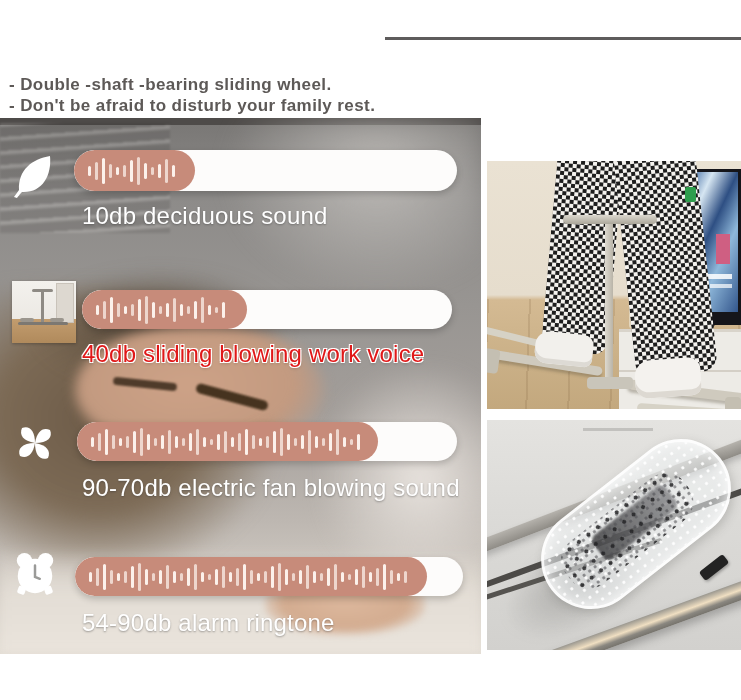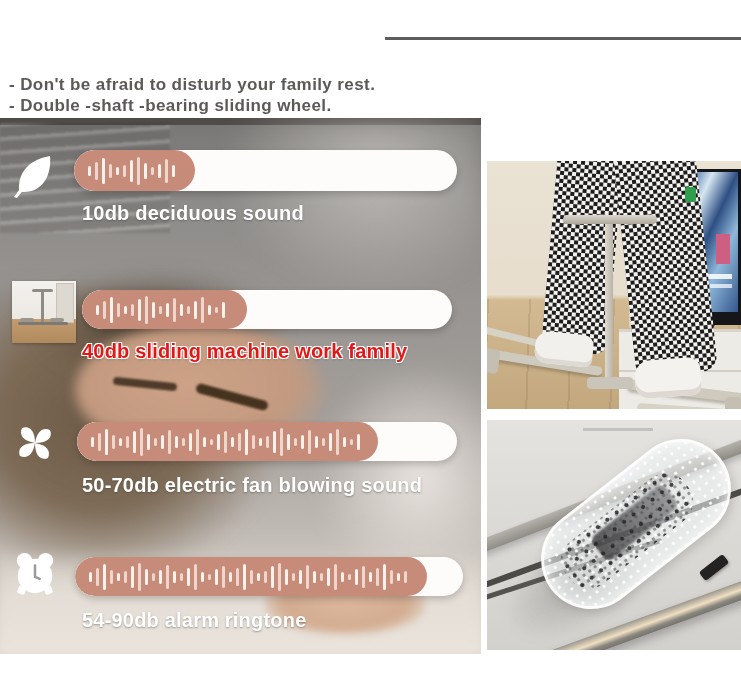--- a/index.html
+++ b/index.html
@@ -47,21 +47,21 @@
 
   
   .row-icon{position:absolute;z-index:4;}
   .pill{position:absolute;z-index:3;background:#fdfcfb;border-radius:999px;
           box-shadow:0 3px 7px rgba(0,0,0,.20);overflow:hidden;}
   .pill .fill{height:100%;border-radius:999px;background:#c78b7a;
           display:flex;align-items:center;padding:0 14px;box-sizing:border-box;overflow:hidden;}
   .waveform{display:flex;align-items:center;gap:4px;width:100%;overflow:hidden;}
   .waveform i{flex:0 0 3px;border-radius:2px;background:rgba(255,247,241,.95);}
   .waveform i:nth-child(even){background:rgba(255,247,241,.70);}
-  .row-label{position:absolute;z-index:4;font-weight:bold;font-size:20px;letter-spacing:.2px;
+  .row-label{position:absolute;z-index:4;font-weight:normal;font-size:24px;letter-spacing:.2px;
           color:#fff;text-shadow:0 1px 2px rgba(60,60,60,.45);white-space:nowrap;}
   .row-label.red{color:#e01818;
           text-shadow:-1px -1px 0 #fff,1px -1px 0 #fff,-1px 1px 0 #fff,1px 1px 0 #fff,0 2px 3px rgba(0,0,0,.2);}
 
   
   .machine-thumb{width:64px;height:62px;overflow:hidden;position:absolute;
           background:linear-gradient(180deg,#f3f1ed 0%,#ece9e4 62%,#c29c6e 62%,#b08a5c 100%);
           box-shadow:0 1px 3px rgba(0,0,0,.25);}
   .machine-thumb .door{position:absolute;right:2px;top:2px;width:16px;height:38px;background:#ddd8d0;border:1px solid #c9c3ba;}
   .machine-thumb .pole{position:absolute;left:29px;top:8px;width:3px;height:34px;background:#8e8a84;}
@@ -144,22 +144,22 @@
   
   .icon-svg{display:block;width:100%;height:100%;}
 </style>
 </head>
 <body>
 
 <div class="canvas">
 
   <div class="header-rule"></div>
   <div class="bullets">
+    <div>- Double -shaft -bearing sliding wheel.</div>
     <div>- Don't be afraid to disturb your family rest.</div>
-    <div>- Double -shaft -bearing sliding wheel.</div>
   </div>
 
   <div class="main-photo">
     <div class="mp-topstrip"></div>
     <div class="mp-blinds"></div>
     <div class="mp-wall-light"></div>
     <div class="mp-hair"></div>
     <div class="mp-hair2"></div>
     <div class="mp-face"></div>
     <div class="mp-brow1"></div>
@@ -222,21 +222,21 @@
           <i style="height: 12px;"></i>
           <i style="height: 8px;"></i>
           <i style="height: 18px;"></i>
           <i style="height: 26px;"></i>
           <i style="height: 10px;"></i>
           <i style="height: 6px;"></i>
           <i style="height: 16px;"></i>
         </div>
     </div>
   </div>
-  <div class="row-label red" style="left:82px;top:340px;">40db sliding machine work family</div>
+  <div class="row-label red" style="left:82px;top:340px;">40db sliding blowing work voice</div>
 
   <div class="row-icon" style="left:11px;top:419px;width:48px;height:48px;">
     <svg class="icon-svg" viewBox="0 0 48 48">
       <g fill="#fff">
         <path d="M24 24 C12 22 8 16 11 9 C18 6 24 11 24 24 Z"></path>
         <path d="M24 24 C26 12 32 8 39 11 C42 18 37 24 24 24 Z"></path>
         <path d="M24 24 C36 26 40 32 37 39 C30 42 24 37 24 24 Z"></path>
         <path d="M24 24 C22 36 16 40 9 37 C6 30 11 24 24 24 Z"></path>
       </g>
     </svg>
@@ -279,21 +279,21 @@
           <i style="height: 12px;"></i>
           <i style="height: 8px;"></i>
           <i style="height: 18px;"></i>
           <i style="height: 26px;"></i>
           <i style="height: 10px;"></i>
           <i style="height: 6px;"></i>
           <i style="height: 16px;"></i>
         </div>
     </div>
   </div>
-  <div class="row-label" style="left: 82px; top: 474px; color: rgb(255, 255, 255);">50-70db electric fan blowing sound</div>
+  <div class="row-label" style="left: 82px; top: 474px; color: rgb(255, 255, 255);">90-70db electric fan blowing sound</div>
 
   <div class="row-icon" style="left:12px;top:549px;width:46px;height:50px;">
     <svg class="icon-svg" viewBox="0 0 48 50">
       <g fill="#fff">
         <circle cx="13" cy="11" r="8"></circle>
           <circle cx="35" cy="11" r="8"></circle>
         <rect x="6" y="38" width="8" height="8" rx="2" transform="rotate(20 10 42)"></rect>
         <rect x="34" y="38" width="8" height="8" rx="2" transform="rotate(-20 38 42)"></rect>
         <circle cx="24" cy="27" r="18"></circle>
       </g>

